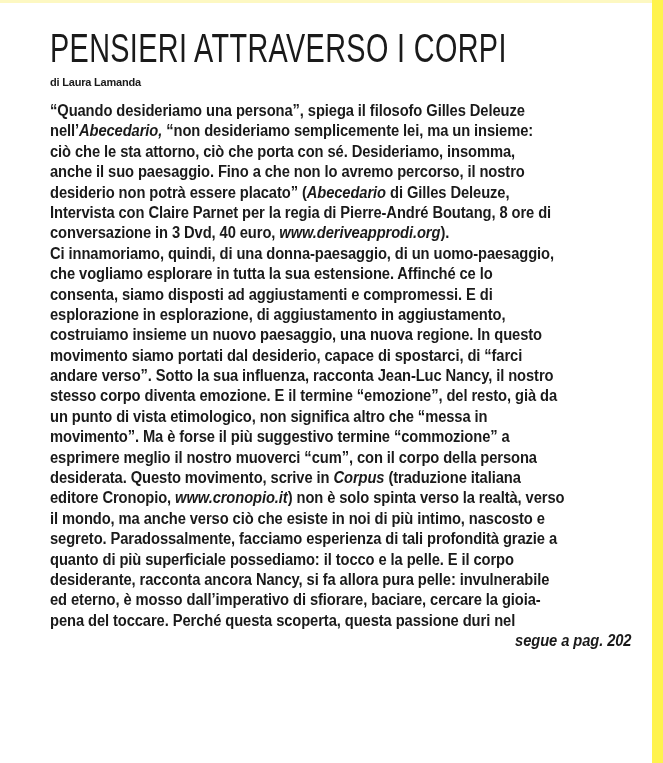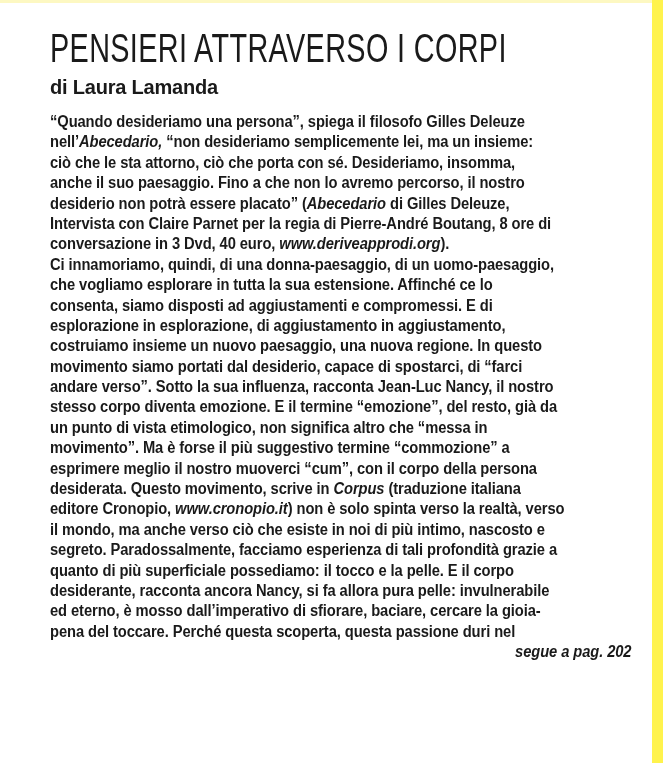--- a/index.html
+++ b/index.html
@@ -37,21 +37,21 @@
     font-weight: 400;
     color: #1a1a1a;
     line-height: 42px;
     white-space: nowrap;
     letter-spacing: 0.5px;
     transform: scaleX(0.72);
     transform-origin: left top;
   }
   .byline {
     margin-top: 7px;
-    font-size: 20px;
+    font-size: 11px;
     font-weight: 700;
     color: #1a1a1a;
     letter-spacing: -0.2px;
   }
   .body-text {
     margin-top: 13px;
     width: 632px;
     font-size: 16px;
     font-weight: 700;
     color: #1a1a1a;

